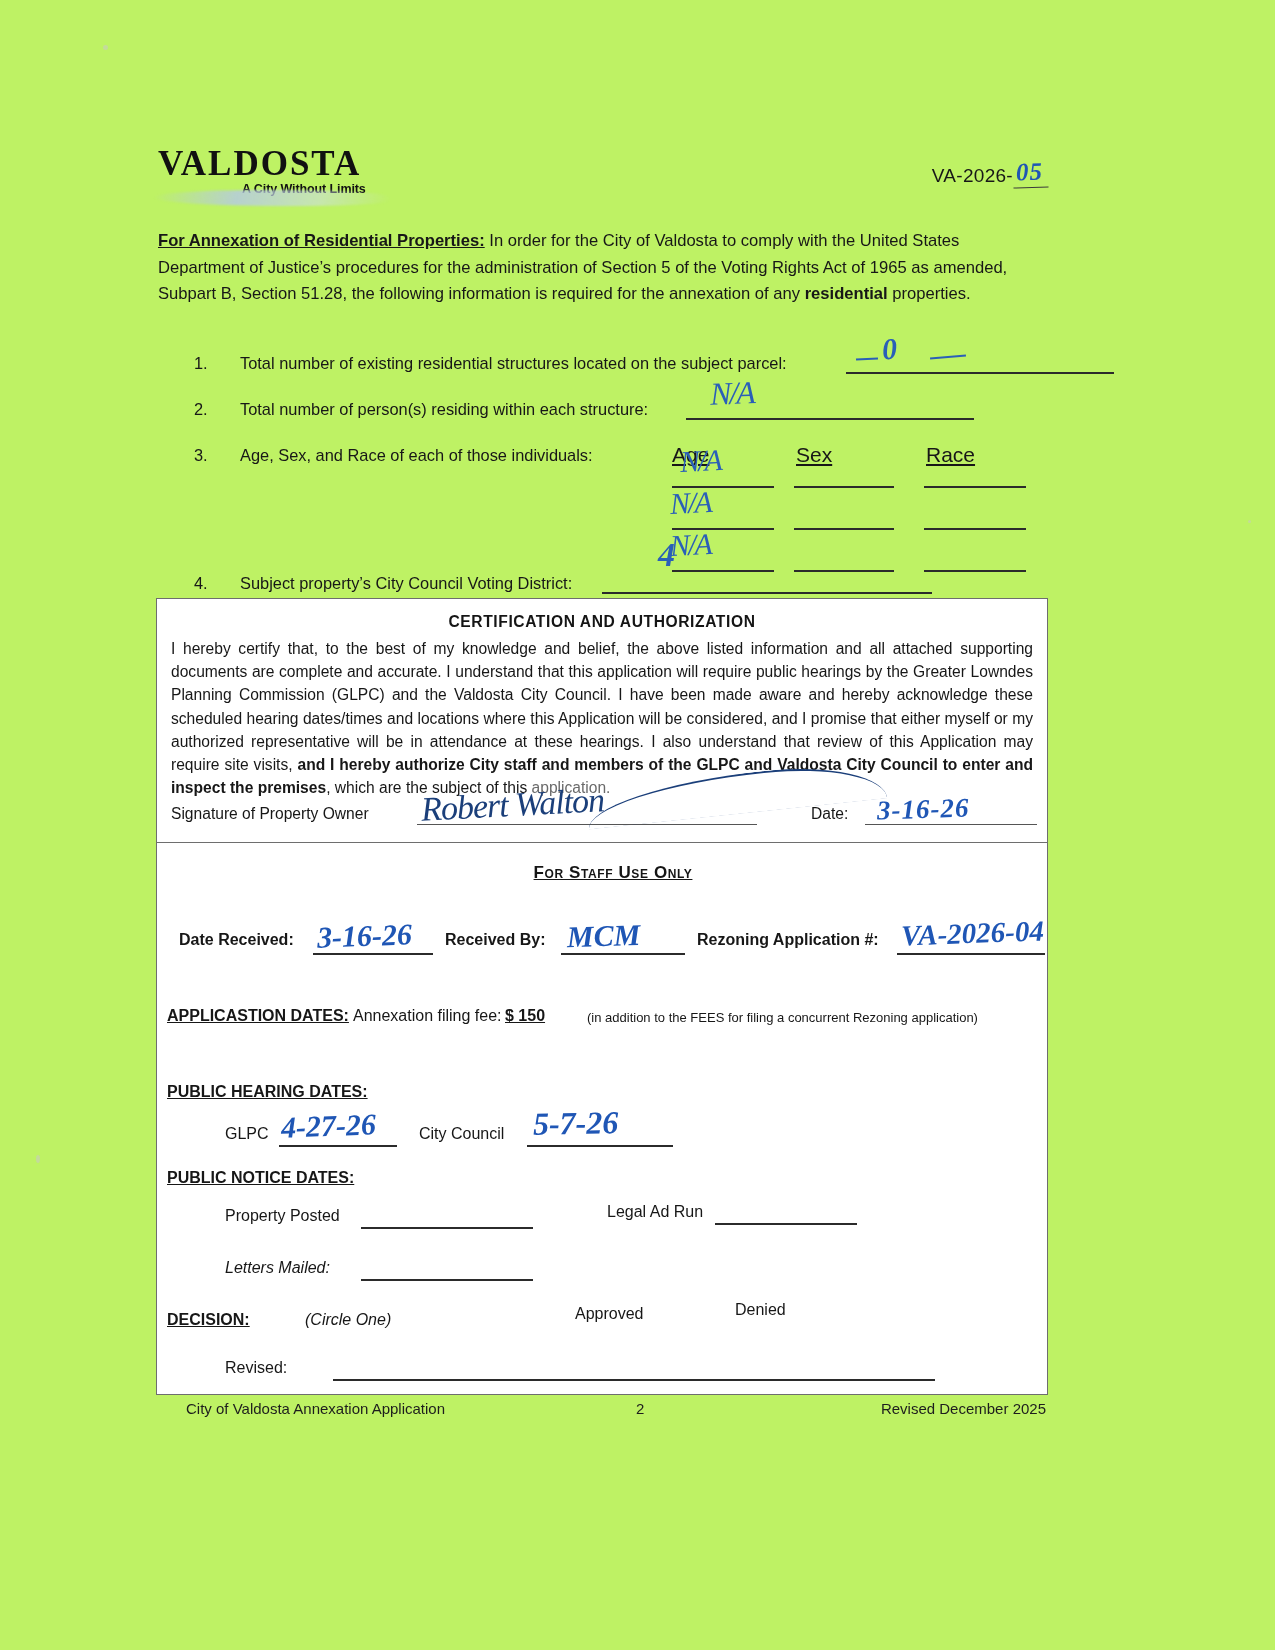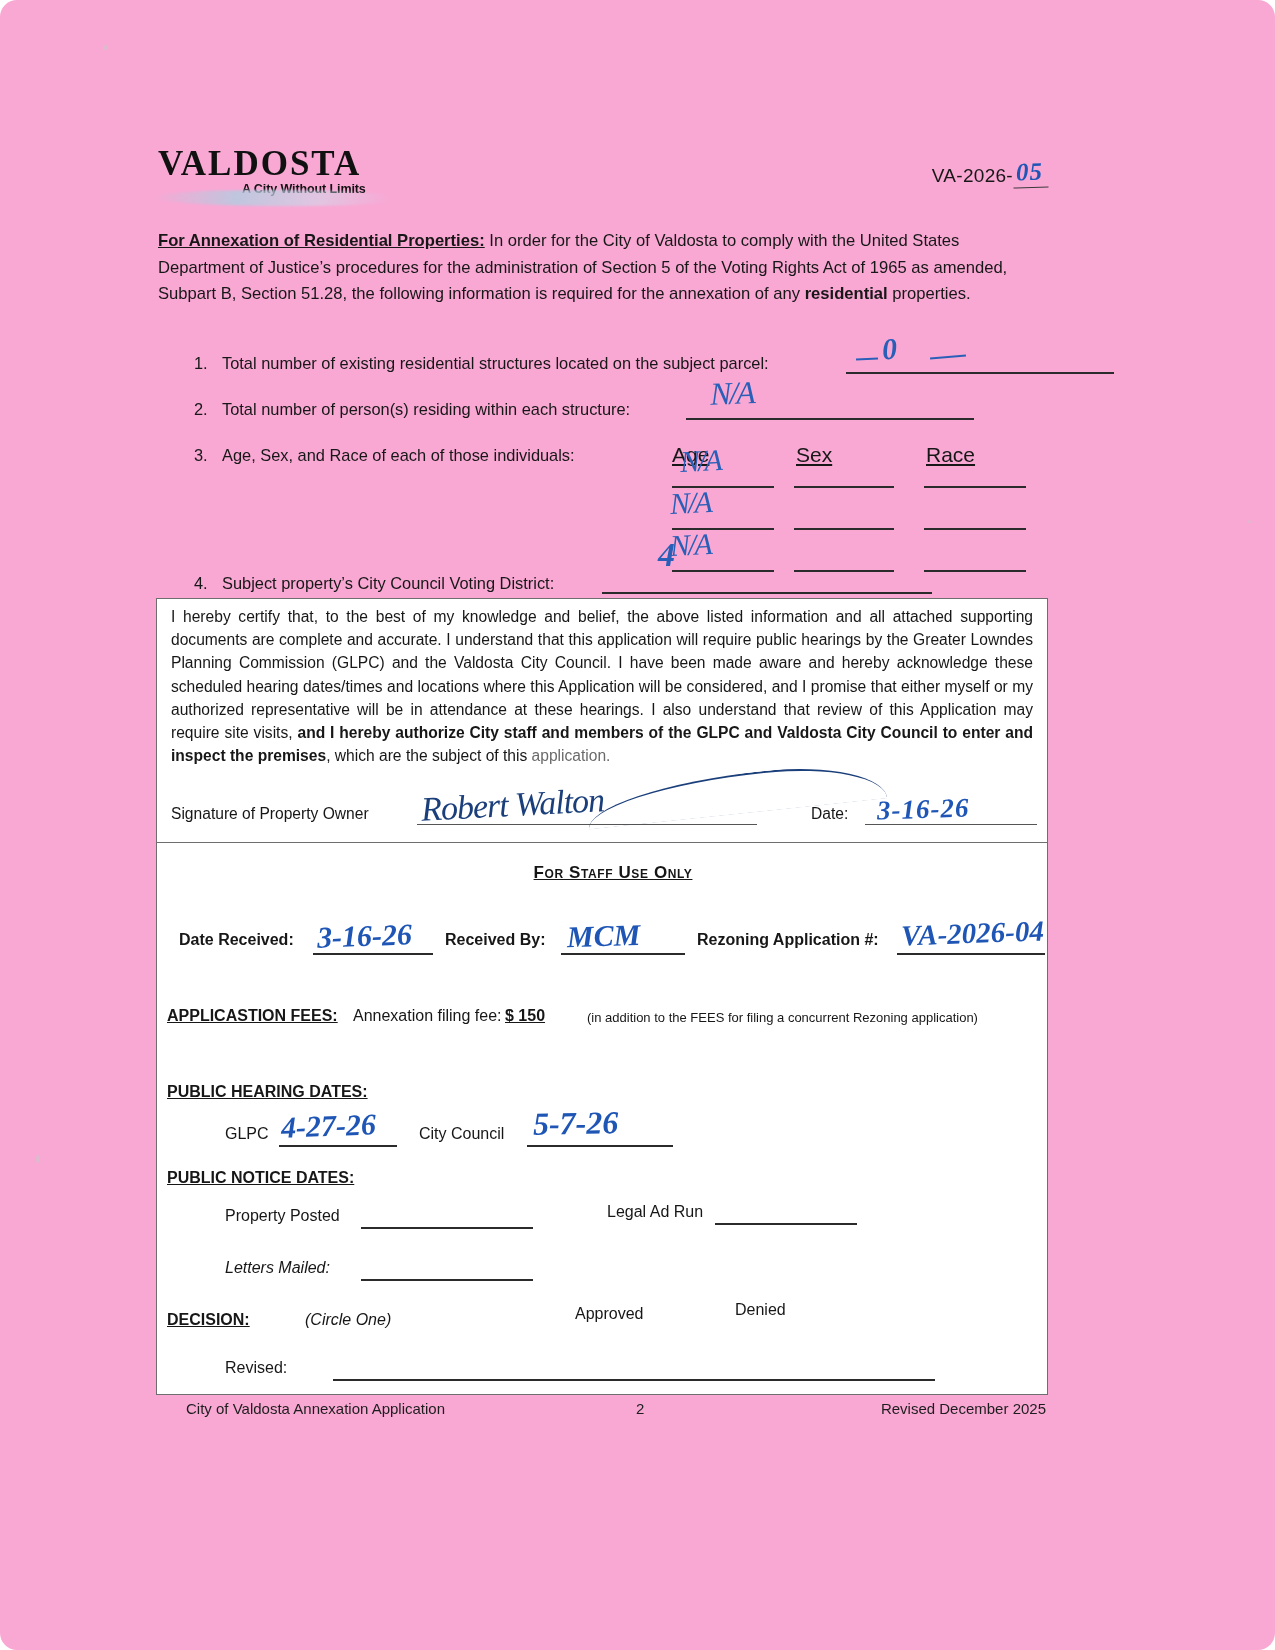--- a/index.html
+++ b/index.html
@@ -14,22 +14,21 @@
     position: relative;
     font-family: "Liberation Sans", sans-serif;
     color: #1a1a1a;
     overflow: hidden;
   }
 
   
   .page {
     position: absolute;
     inset: 0;
-    background: #f9a8d4;
-    border-radius: 17px;
+    background: #bef264;
   }
 
   
   .speck {
     position: absolute;
     background: #c9c9c9;
     border-radius: 50%;
     opacity: .55;
   }
 
@@ -107,21 +106,21 @@
 
   
   .qlist { position: absolute; left: 158px; top: 340px; width: 890px; }
   .qrow {
     position: relative;
     font-size: 16.4px;
     color: #171717;
     line-height: 22px;
   }
   .qnum { position: absolute; left: 36px; top: 0; width: 26px; }
-  .qtext { position: absolute; left: 64px; top: 0; white-space: nowrap; }
+  .qtext { position: absolute; left: 82px; top: 0; white-space: nowrap; }
 
   .rule {
     position: absolute;
     border-bottom: 2px solid #2b2b2b;
     height: 0;
   }
 
   .hand {
     position: absolute;
     font-family: "Liberation Serif", serif;
@@ -334,20 +333,21 @@
 
     <div class="qrow" style="position:absolute;left:0;top:232px;width:890px;">
       <span class="qnum">4.</span>
       <span class="qtext">Subject property’s City Council Voting District:</span>
       <div class="rule" style="left:444px;top:20px;width:330px;"></div>
       <div class="hand" style="left:500px;top:-28px;font-size:34px;font-weight:700;transform:rotate(0deg);">4</div>
     </div>
   </div>
 
   <div class="certbox">
+    <div class="cert-title">CERTIFICATION AND AUTHORIZATION</div>
     <div class="cert-body">
       <span>I hereby certify that, to the best of my knowledge and belief, the above listed information and all attached supporting documents are complete and accurate.  I understand that this application will require public hearings by the Greater Lowndes Planning Commission (GLPC) and the Valdosta City Council.  I have been made aware and hereby acknowledge these scheduled hearing dates/times and locations where this Application will be considered, and I promise that either myself or my authorized representative will be in attendance at these hearings.  I also understand that review of this Application may require site visits, </span><b>and I hereby authorize City staff and members of the GLPC and Valdosta City Council to enter and inspect the premises</b><span>, which are the subject of this </span><span class="faded">application.</span>
     </div>
 
     <div class="sig-row">
       <span class="sig-label">Signature of Property Owner</span>
       <div class="sig-line"></div>
       <div class="signature">Robert Walton</div>
       <div class="sig-flourish"></div>
       <span class="date-label">Date:</span>
@@ -364,21 +364,21 @@
     <div class="hand-blue" style="left:160px;top:76px;font-size:30px;transform:rotate(-2deg);">3-16-26</div>
 
     <span class="sfield" style="left:288px;top:88px;">Received By:</span>
     <div class="rule" style="position:absolute;left:404px;top:110px;width:124px;"></div>
     <div class="hand-blue" style="left:410px;top:76px;font-size:30px;transform:rotate(-2deg);">MCM</div>
 
     <span class="sfield" style="left:540px;top:88px;">Rezoning Application #:</span>
     <div class="rule" style="position:absolute;left:740px;top:110px;width:148px;"></div>
     <div class="hand-blue" style="left:744px;top:74px;font-size:29px;transform:rotate(-2deg);">VA-2026-04</div>
 
-    <span class="sfield underline-label" style="left:10px;top:164px;">APPLICASTION  FEES:</span>
+    <span class="sfield underline-label" style="left:10px;top:164px;">APPLICASTION  DATES:</span>
     <span class="sfield norm" style="left:196px;top:164px;">Annexation filing fee:</span>
     <span class="sfield underline-label" style="left:348px;top:164px;">$ 150</span>
     <span class="sfield norm" style="left:430px;top:167px;font-size:13px;">(in addition to the FEES for filing a concurrent Rezoning application)</span>
 
     <span class="sfield underline-label" style="left:10px;top:240px;">PUBLIC HEARING DATES:</span>
     <span class="sfield norm" style="left:68px;top:282px;">GLPC</span>
     <div class="rule" style="position:absolute;left:122px;top:302px;width:118px;"></div>
     <div class="hand-blue" style="left:124px;top:266px;font-size:30px;transform:rotate(-2deg);">4-27-26</div>
 
     <span class="sfield norm" style="left:262px;top:282px;">City Council</span>

